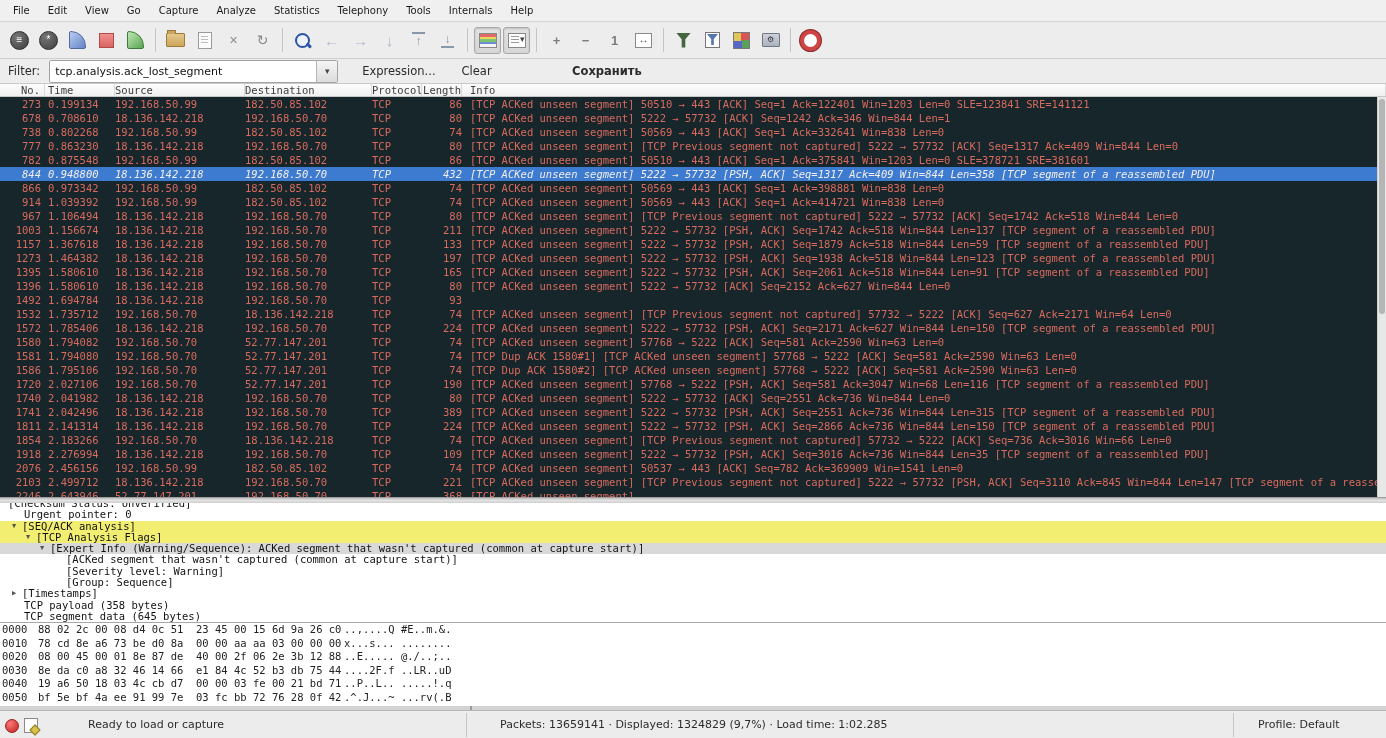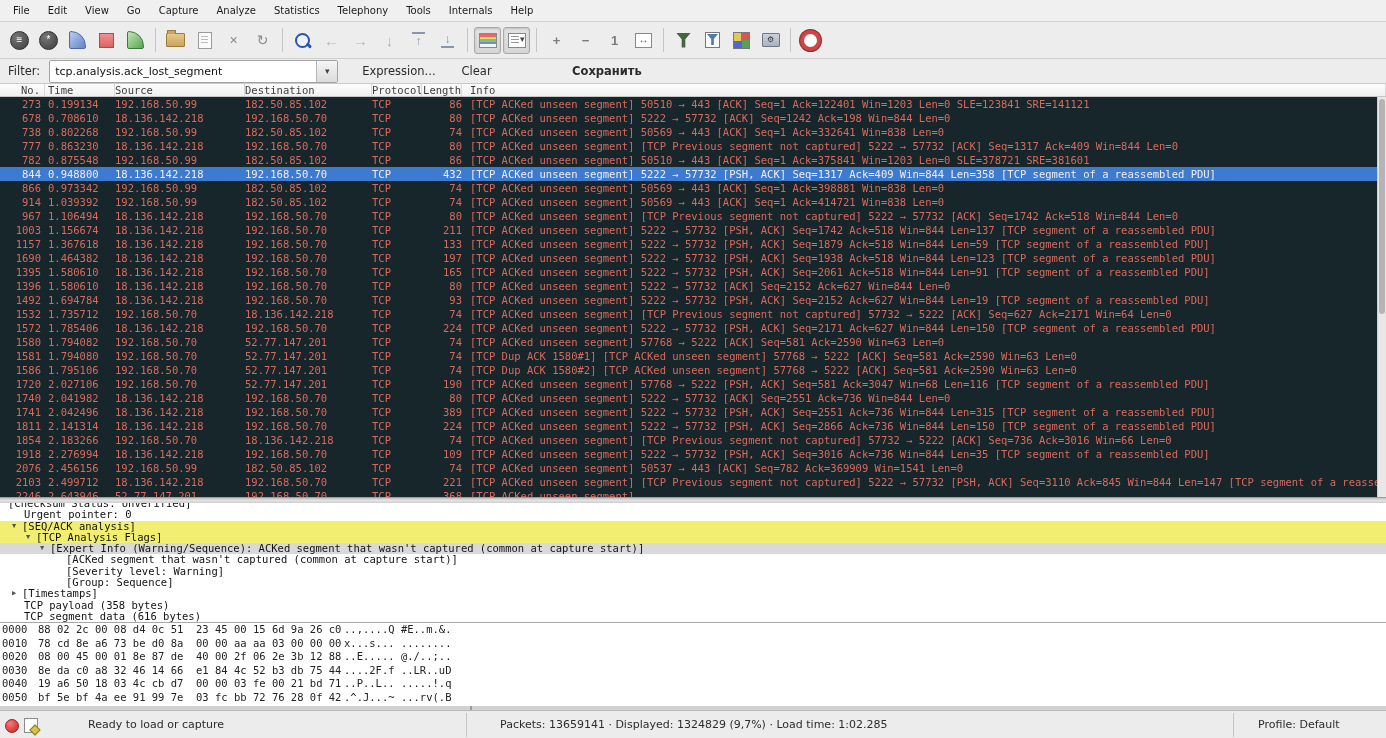--- a/index.html
+++ b/index.html
@@ -62,21 +62,21 @@
                display:flex;align-items:center;justify-content:center;font-size:9px;color:#444;}
   .fbtn{background:transparent;border:none;font-size:11.5px;color:#2a2a2a;padding:3px 6px;font-family:inherit;}
   .fbtn.disabled{color:#9f9f9f;}
 
   
   .plist-header{position:absolute;left:0;top:84px;width:100%;height:13px;background:linear-gradient(#fdfdfd,#f0f0f0);
                 border-bottom:1px solid #c6c6c6;display:flex;font-size:10.5px;color:#3d3d3d;box-sizing:border-box;}
   .plist-header span{border-right:1px solid #dadada;box-sizing:border-box;overflow:hidden;white-space:nowrap;}
   .plist-rows{position:absolute;left:0;top:97px;width:100%;height:400px;background:var(--row_bg);overflow:hidden;}
   .prow{display:flex;height:14px;line-height:14px;font-size:10.5px;color:var(--row_fg);white-space:nowrap;}
-  .prow.sel{background:var(--sel_bg);color:var(--sel_fg);}
+  .prow.sel{background:var(--sel_bg);color:var(--sel_fg);font-style:italic;}
   .c-no{width:45px;text-align:right;padding-right:4px;box-sizing:border-box;flex:none;}
   .c-time{width:70px;padding-left:3px;box-sizing:border-box;flex:none;}
   .c-src{width:130px;flex:none;}
   .c-dst{width:127px;flex:none;}
   .c-proto{width:50px;flex:none;}
   .c-len{width:40px;text-align:right;box-sizing:border-box;flex:none;}
   .c-info{flex:1;padding-left:8px;overflow:hidden;}
   .vscroll{position:absolute;right:0;top:97px;width:9px;height:400px;background:#e8e8e8;border-left:1px solid #cfcfcf;box-sizing:border-box;}
   .vthumb{position:absolute;left:1px;top:2px;width:6px;height:215px;background:#b5b5b5;border-radius:3px;}
 
@@ -248,21 +248,21 @@
         <span class="c-len">86</span>
         <span class="c-info">[TCP ACKed unseen segment] 50510 → 443 [ACK] Seq=1 Ack=122401 Win=1203 Len=0 SLE=123841 SRE=141121</span>
       </div>
       <div class="prow">
         <span class="c-no">678</span>
         <span class="c-time">0.708610</span>
         <span class="c-src">18.136.142.218</span>
         <span class="c-dst">192.168.50.70</span>
         <span class="c-proto">TCP</span>
         <span class="c-len">80</span>
-        <span class="c-info">[TCP ACKed unseen segment] 5222 → 57732 [ACK] Seq=1242 Ack=198 Win=844 Len=0</span>
+        <span class="c-info">[TCP ACKed unseen segment] 5222 → 57732 [ACK] Seq=1242 Ack=346 Win=844 Len=1</span>
       </div>
       <div class="prow">
         <span class="c-no">738</span>
         <span class="c-time">0.802268</span>
         <span class="c-src">192.168.50.99</span>
         <span class="c-dst">182.50.85.102</span>
         <span class="c-proto">TCP</span>
         <span class="c-len">74</span>
         <span class="c-info">[TCP ACKed unseen segment] 50569 → 443 [ACK] Seq=1 Ack=332641 Win=838 Len=0</span>
       </div>
@@ -332,21 +332,21 @@
       <div class="prow">
         <span class="c-no">1157</span>
         <span class="c-time">1.367618</span>
         <span class="c-src">18.136.142.218</span>
         <span class="c-dst">192.168.50.70</span>
         <span class="c-proto">TCP</span>
         <span class="c-len">133</span>
         <span class="c-info">[TCP ACKed unseen segment] 5222 → 57732 [PSH, ACK] Seq=1879 Ack=518 Win=844 Len=59 [TCP segment of a reassembled PDU]</span>
       </div>
       <div class="prow">
-        <span class="c-no">1690</span>
+        <span class="c-no">1273</span>
         <span class="c-time">1.464382</span>
         <span class="c-src">18.136.142.218</span>
         <span class="c-dst">192.168.50.70</span>
         <span class="c-proto">TCP</span>
         <span class="c-len">197</span>
         <span class="c-info">[TCP ACKed unseen segment] 5222 → 57732 [PSH, ACK] Seq=1938 Ack=518 Win=844 Len=123 [TCP segment of a reassembled PDU]</span>
       </div>
       <div class="prow">
         <span class="c-no">1395</span>
         <span class="c-time">1.580610</span>
@@ -365,21 +365,20 @@
         <span class="c-len">80</span>
         <span class="c-info">[TCP ACKed unseen segment] 5222 → 57732 [ACK] Seq=2152 Ack=627 Win=844 Len=0</span>
       </div>
       <div class="prow">
         <span class="c-no">1492</span>
         <span class="c-time">1.694784</span>
         <span class="c-src">18.136.142.218</span>
         <span class="c-dst">192.168.50.70</span>
         <span class="c-proto">TCP</span>
         <span class="c-len">93</span>
-        <span class="c-info">[TCP ACKed unseen segment] 5222 → 57732 [PSH, ACK] Seq=2152 Ack=627 Win=844 Len=19 [TCP segment of a reassembled PDU]</span>
       </div>
       <div class="prow">
         <span class="c-no">1532</span>
         <span class="c-time">1.735712</span>
         <span class="c-src">192.168.50.70</span>
         <span class="c-dst">18.136.142.218</span>
         <span class="c-proto">TCP</span>
         <span class="c-len">74</span>
         <span class="c-info">[TCP ACKed unseen segment] [TCP Previous segment not captured] 57732 → 5222 [ACK] Seq=627 Ack=2171 Win=64 Len=0</span>
       </div>
@@ -537,21 +536,21 @@
           <span>[Group: Sequence]</span>
         </div>
         <div class="dline" style="padding-left: 12px;">
           <span class="dexp">▶</span>
           <span>[Timestamps]</span>
         </div>
         <div class="dline" style="padding-left: 24px;">
           <span>TCP payload (358 bytes)</span>
         </div>
         <div class="dline" style="padding-left: 24px;">
-          <span>TCP segment data (616 bytes)</span>
+          <span>TCP segment data (645 bytes)</span>
         </div>
       </div>
   </div>
 
   <div class="hexpane mono" id="hexpane">
       <div class="hrow"><span class="h-off">0000</span><span class="h-hex">88 02 2c 00 08 d4 0c 51  23 45 00 15 6d 9a 26 c0</span><span class="h-ascii">..,....Q #E..m.&amp;.</span></div>
       <div class="hrow"><span class="h-off">0010</span><span class="h-hex">78 cd 8e a6 73 be d0 8a  00 00 aa aa 03 00 00 00</span><span class="h-ascii">x...s... ........</span></div>
       <div class="hrow"><span class="h-off">0020</span><span class="h-hex">08 00 45 00 01 8e 87 de  40 00 2f 06 2e 3b 12 88</span><span class="h-ascii">..E..... @./..;..</span></div>
       <div class="hrow"><span class="h-off">0030</span><span class="h-hex">8e da c0 a8 32 46 14 66  e1 84 4c 52 b3 db 75 44</span><span class="h-ascii">....2F.f ..LR..uD</span></div>
       <div class="hrow"><span class="h-off">0040</span><span class="h-hex">19 a6 50 18 03 4c cb d7  00 00 03 fe 00 21 bd 71</span><span class="h-ascii">..P..L.. .....!.q</span></div>

